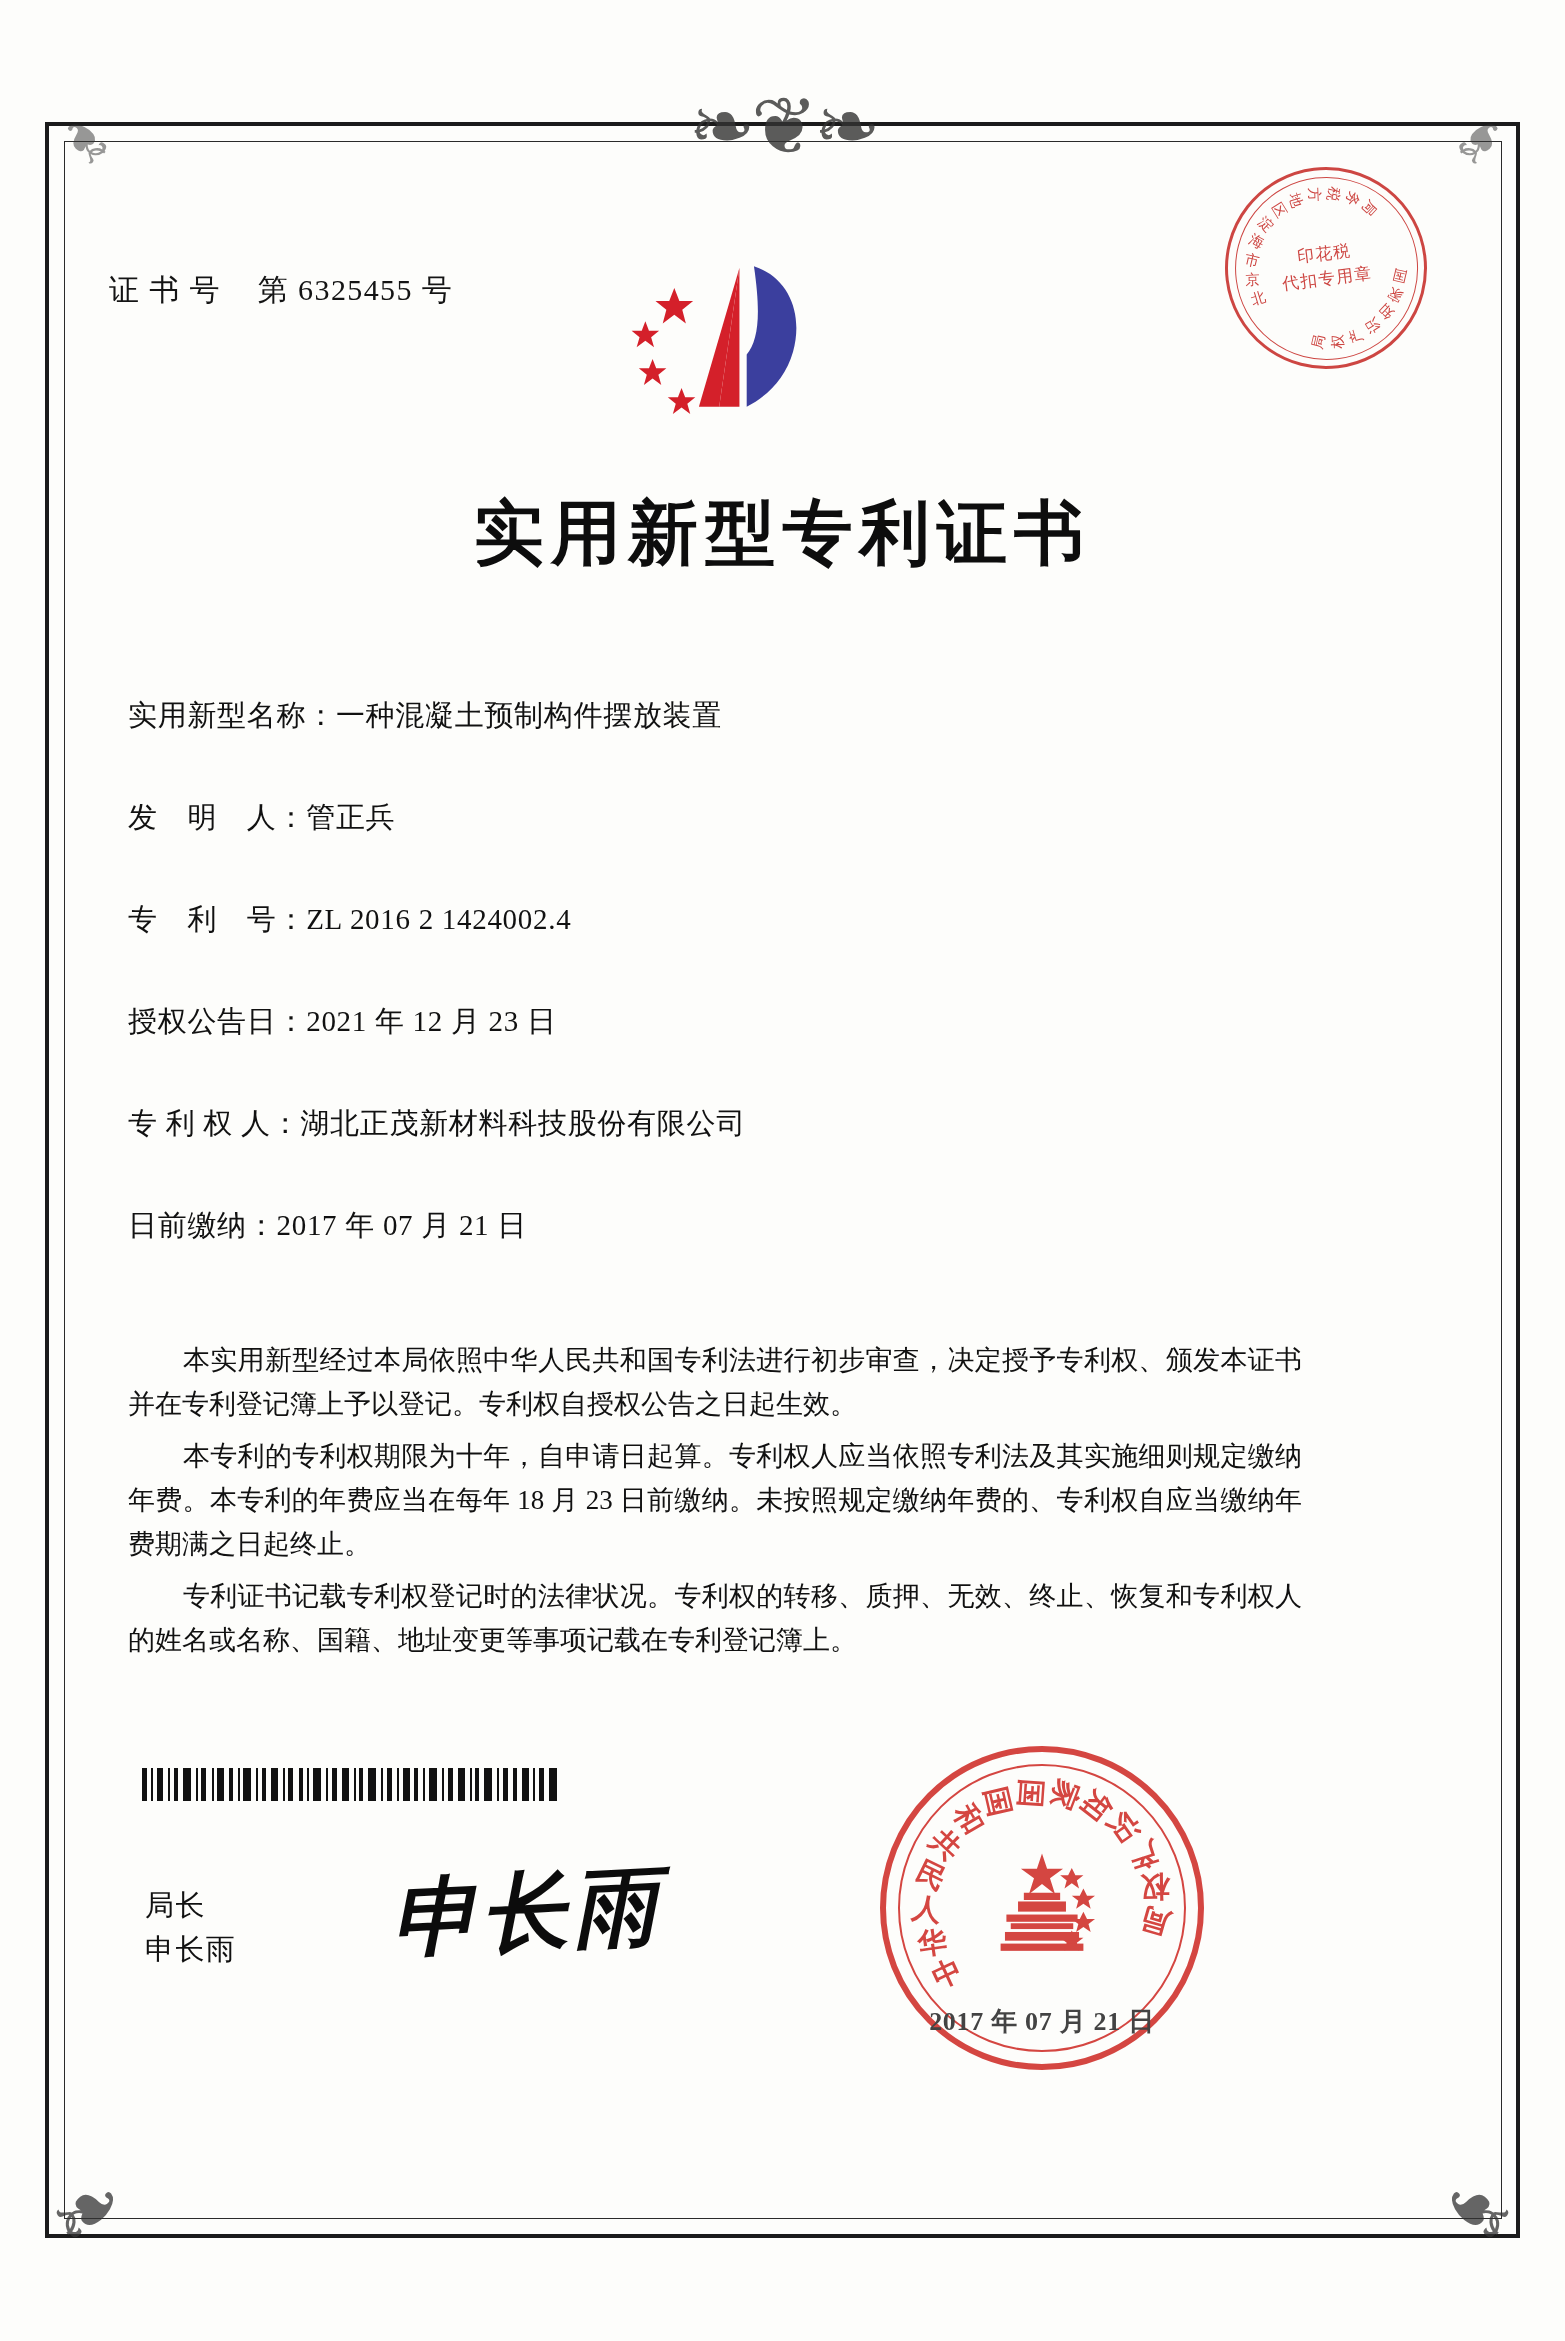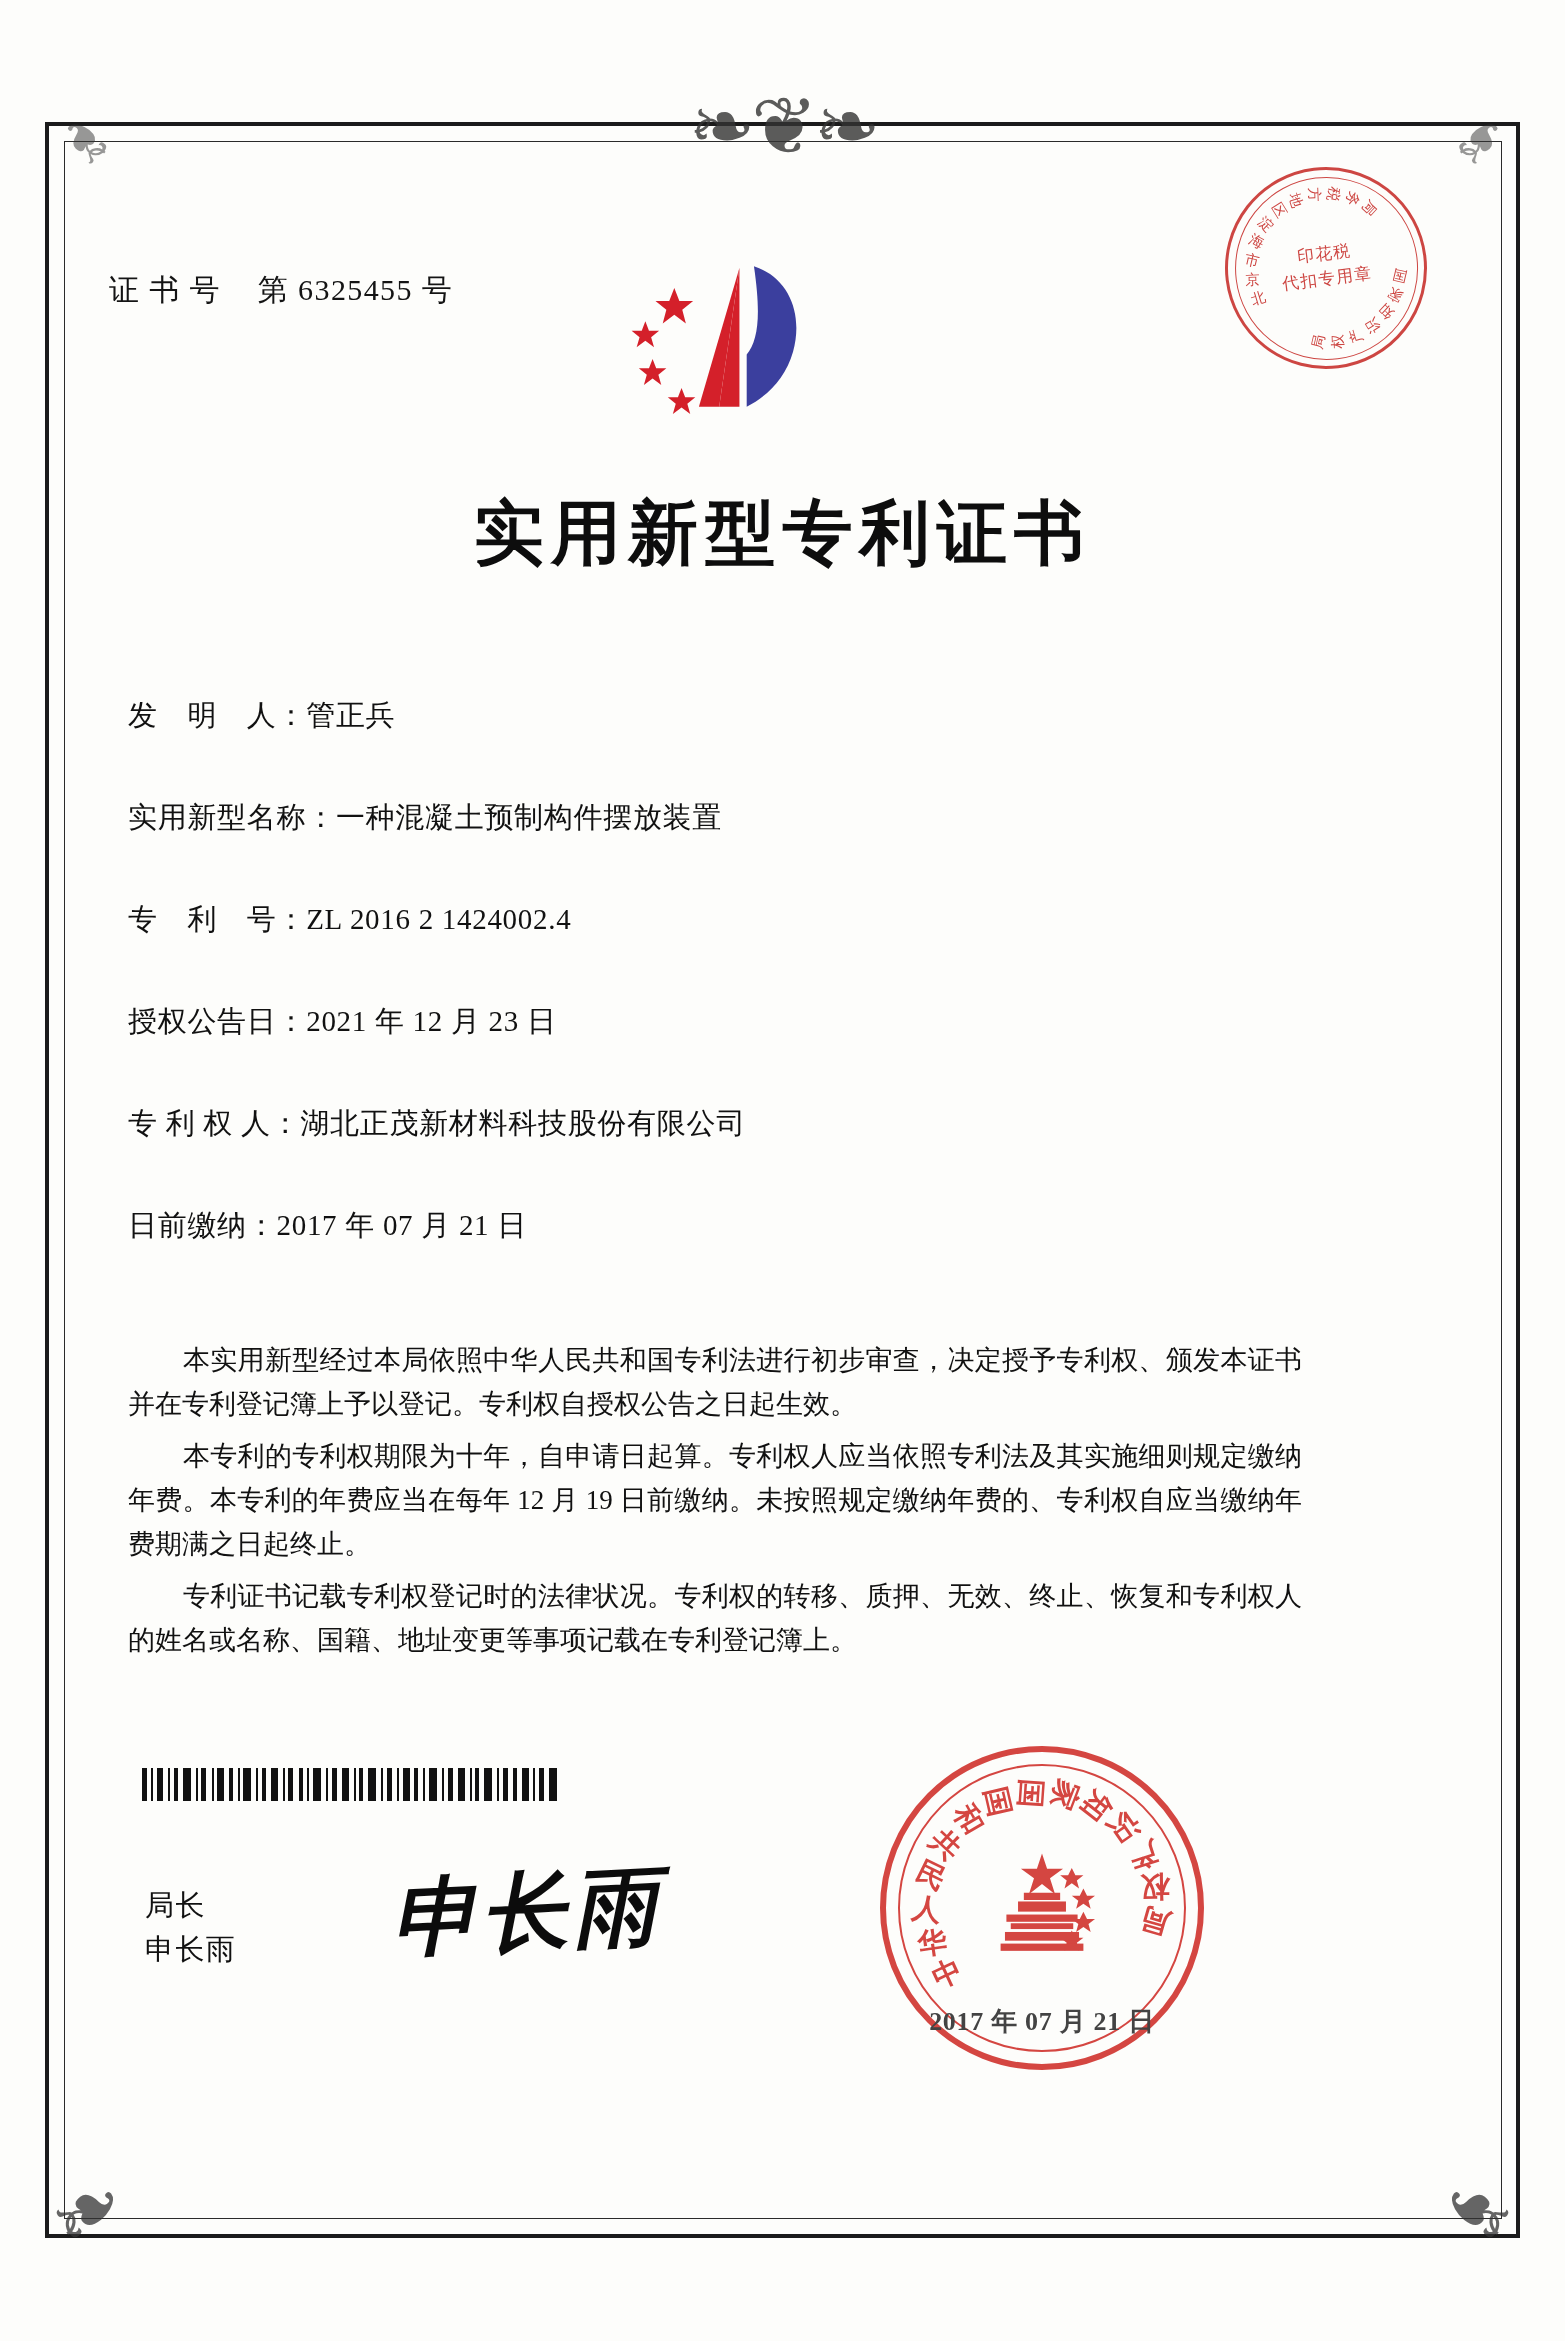--- a/index.html
+++ b/index.html
@@ -370,42 +370,42 @@
     <div class="tax-center">
       <div>印花税</div>
       <div>代扣专用章</div>
     </div>
   </div>
 
   <div class="title">实用新型专利证书</div>
 
   <div class="fields">
     <div class="field">
+      <span class="lbl">实用新型名称：</span><span class="val">一种混凝土预制构件摆放装置</span>
+    </div>
+    <div class="field">
       <span class="lbl">发　明　人：</span><span class="val">管正兵</span>
-    </div>
-    <div class="field">
-      <span class="lbl">实用新型名称：</span><span class="val">一种混凝土预制构件摆放装置</span>
     </div>
     <div class="field">
       <span class="lbl">专　利　号：</span><span class="val">ZL 2016 2 1424002.4</span>
     </div>
     <div class="field">
       <span class="lbl">授权公告日：</span><span class="val">2021 年 12 月 23 日</span>
     </div>
     <div class="field">
       <span class="lbl">专 利 权 人：</span><span class="val">湖北正茂新材料科技股份有限公司</span>
     </div>
     <div class="field">
       <span class="lbl">日前缴纳：</span><span class="val">2017 年 07 月 21 日</span>
     </div>
   </div>
 
   <div class="body">
     <p>本实用新型经过本局依照中华人民共和国专利法进行初步审查，决定授予专利权、颁发本证书并在专利登记簿上予以登记。专利权自授权公告之日起生效。</p>
-    <p>本专利的专利权期限为十年，自申请日起算。专利权人应当依照专利法及其实施细则规定缴纳年费。本专利的年费应当在每年 12 月 19 日前缴纳。未按照规定缴纳年费的、专利权自应当缴纳年费期满之日起终止。</p>
+    <p>本专利的专利权期限为十年，自申请日起算。专利权人应当依照专利法及其实施细则规定缴纳年费。本专利的年费应当在每年 18 月 23 日前缴纳。未按照规定缴纳年费的、专利权自应当缴纳年费期满之日起终止。</p>
     <p>专利证书记载专利权登记时的法律状况。专利权的转移、质押、无效、终止、恢复和专利权人的姓名或名称、国籍、地址变更等事项记载在专利登记簿上。</p>
   </div>
 
   <div class="barcode">
     <i style="left:0px;width:5px"></i>
       <i style="left:8.7px;width:2.2px"></i>
       <i style="left:14.5px;width:6.5px"></i>
     <i style="left:26px;width:2.2px"></i>
       <i style="left:32px;width:3.6px"></i>
       <i style="left:41px;width:8px"></i>

